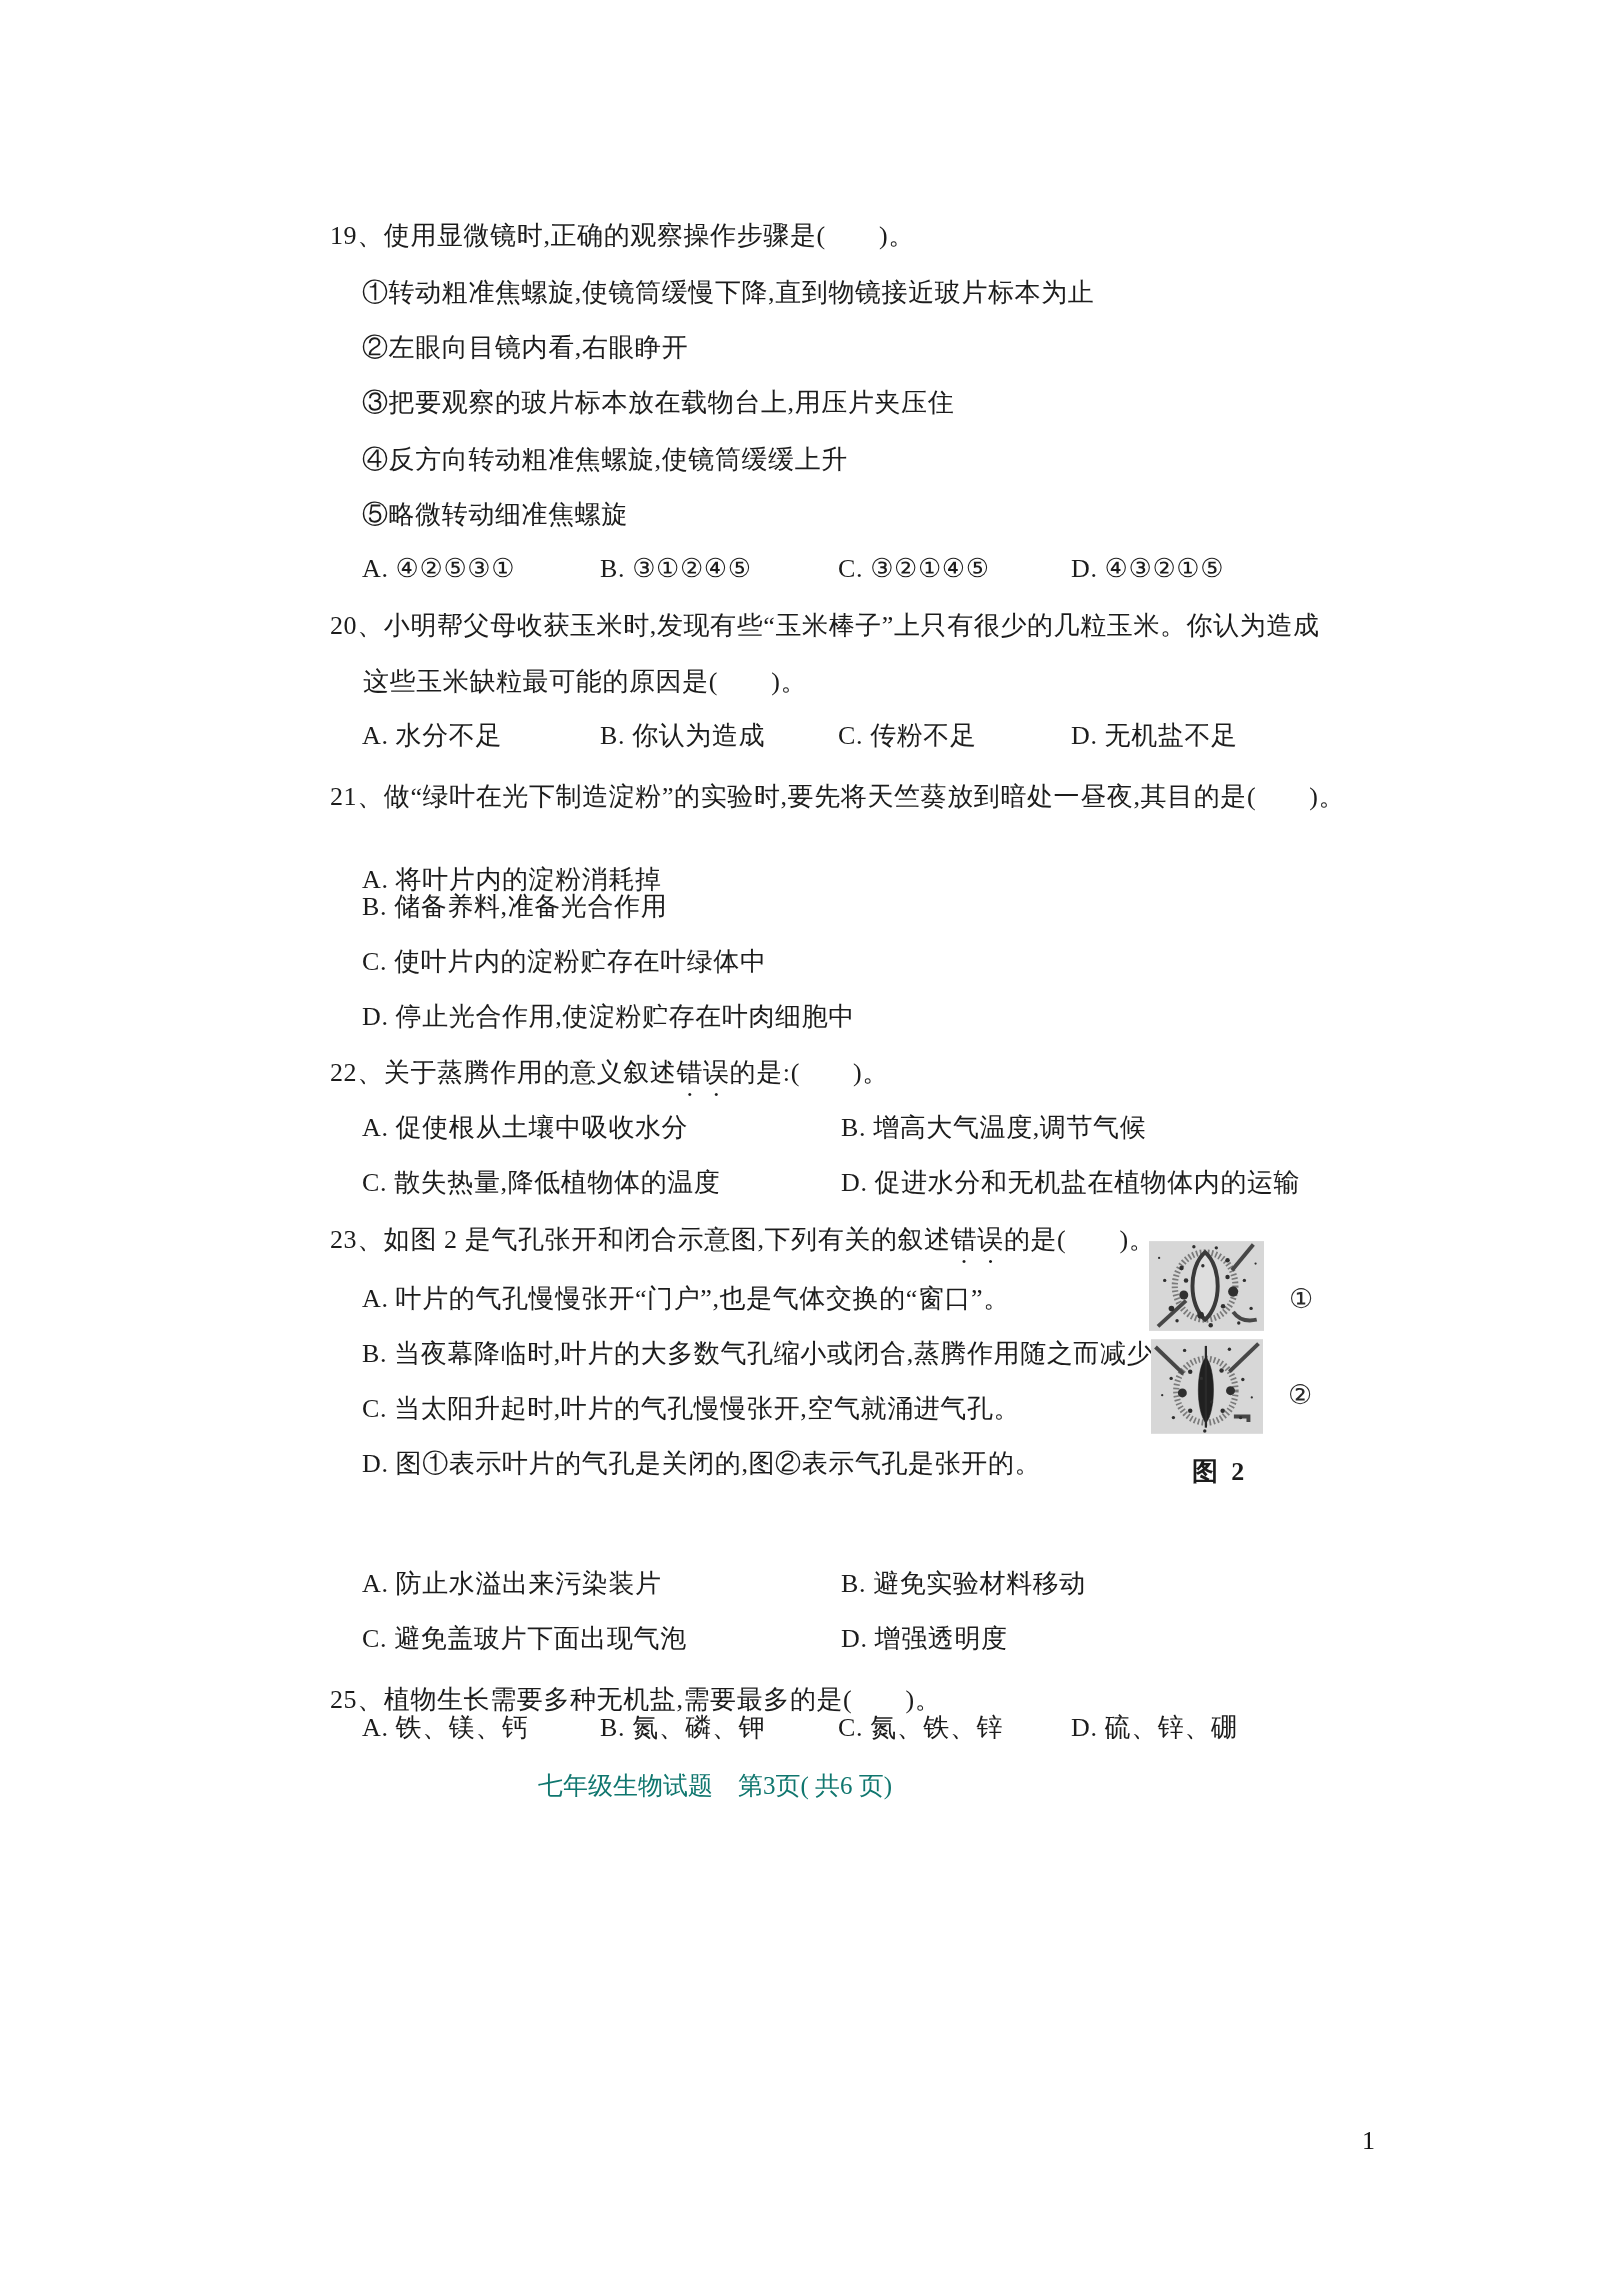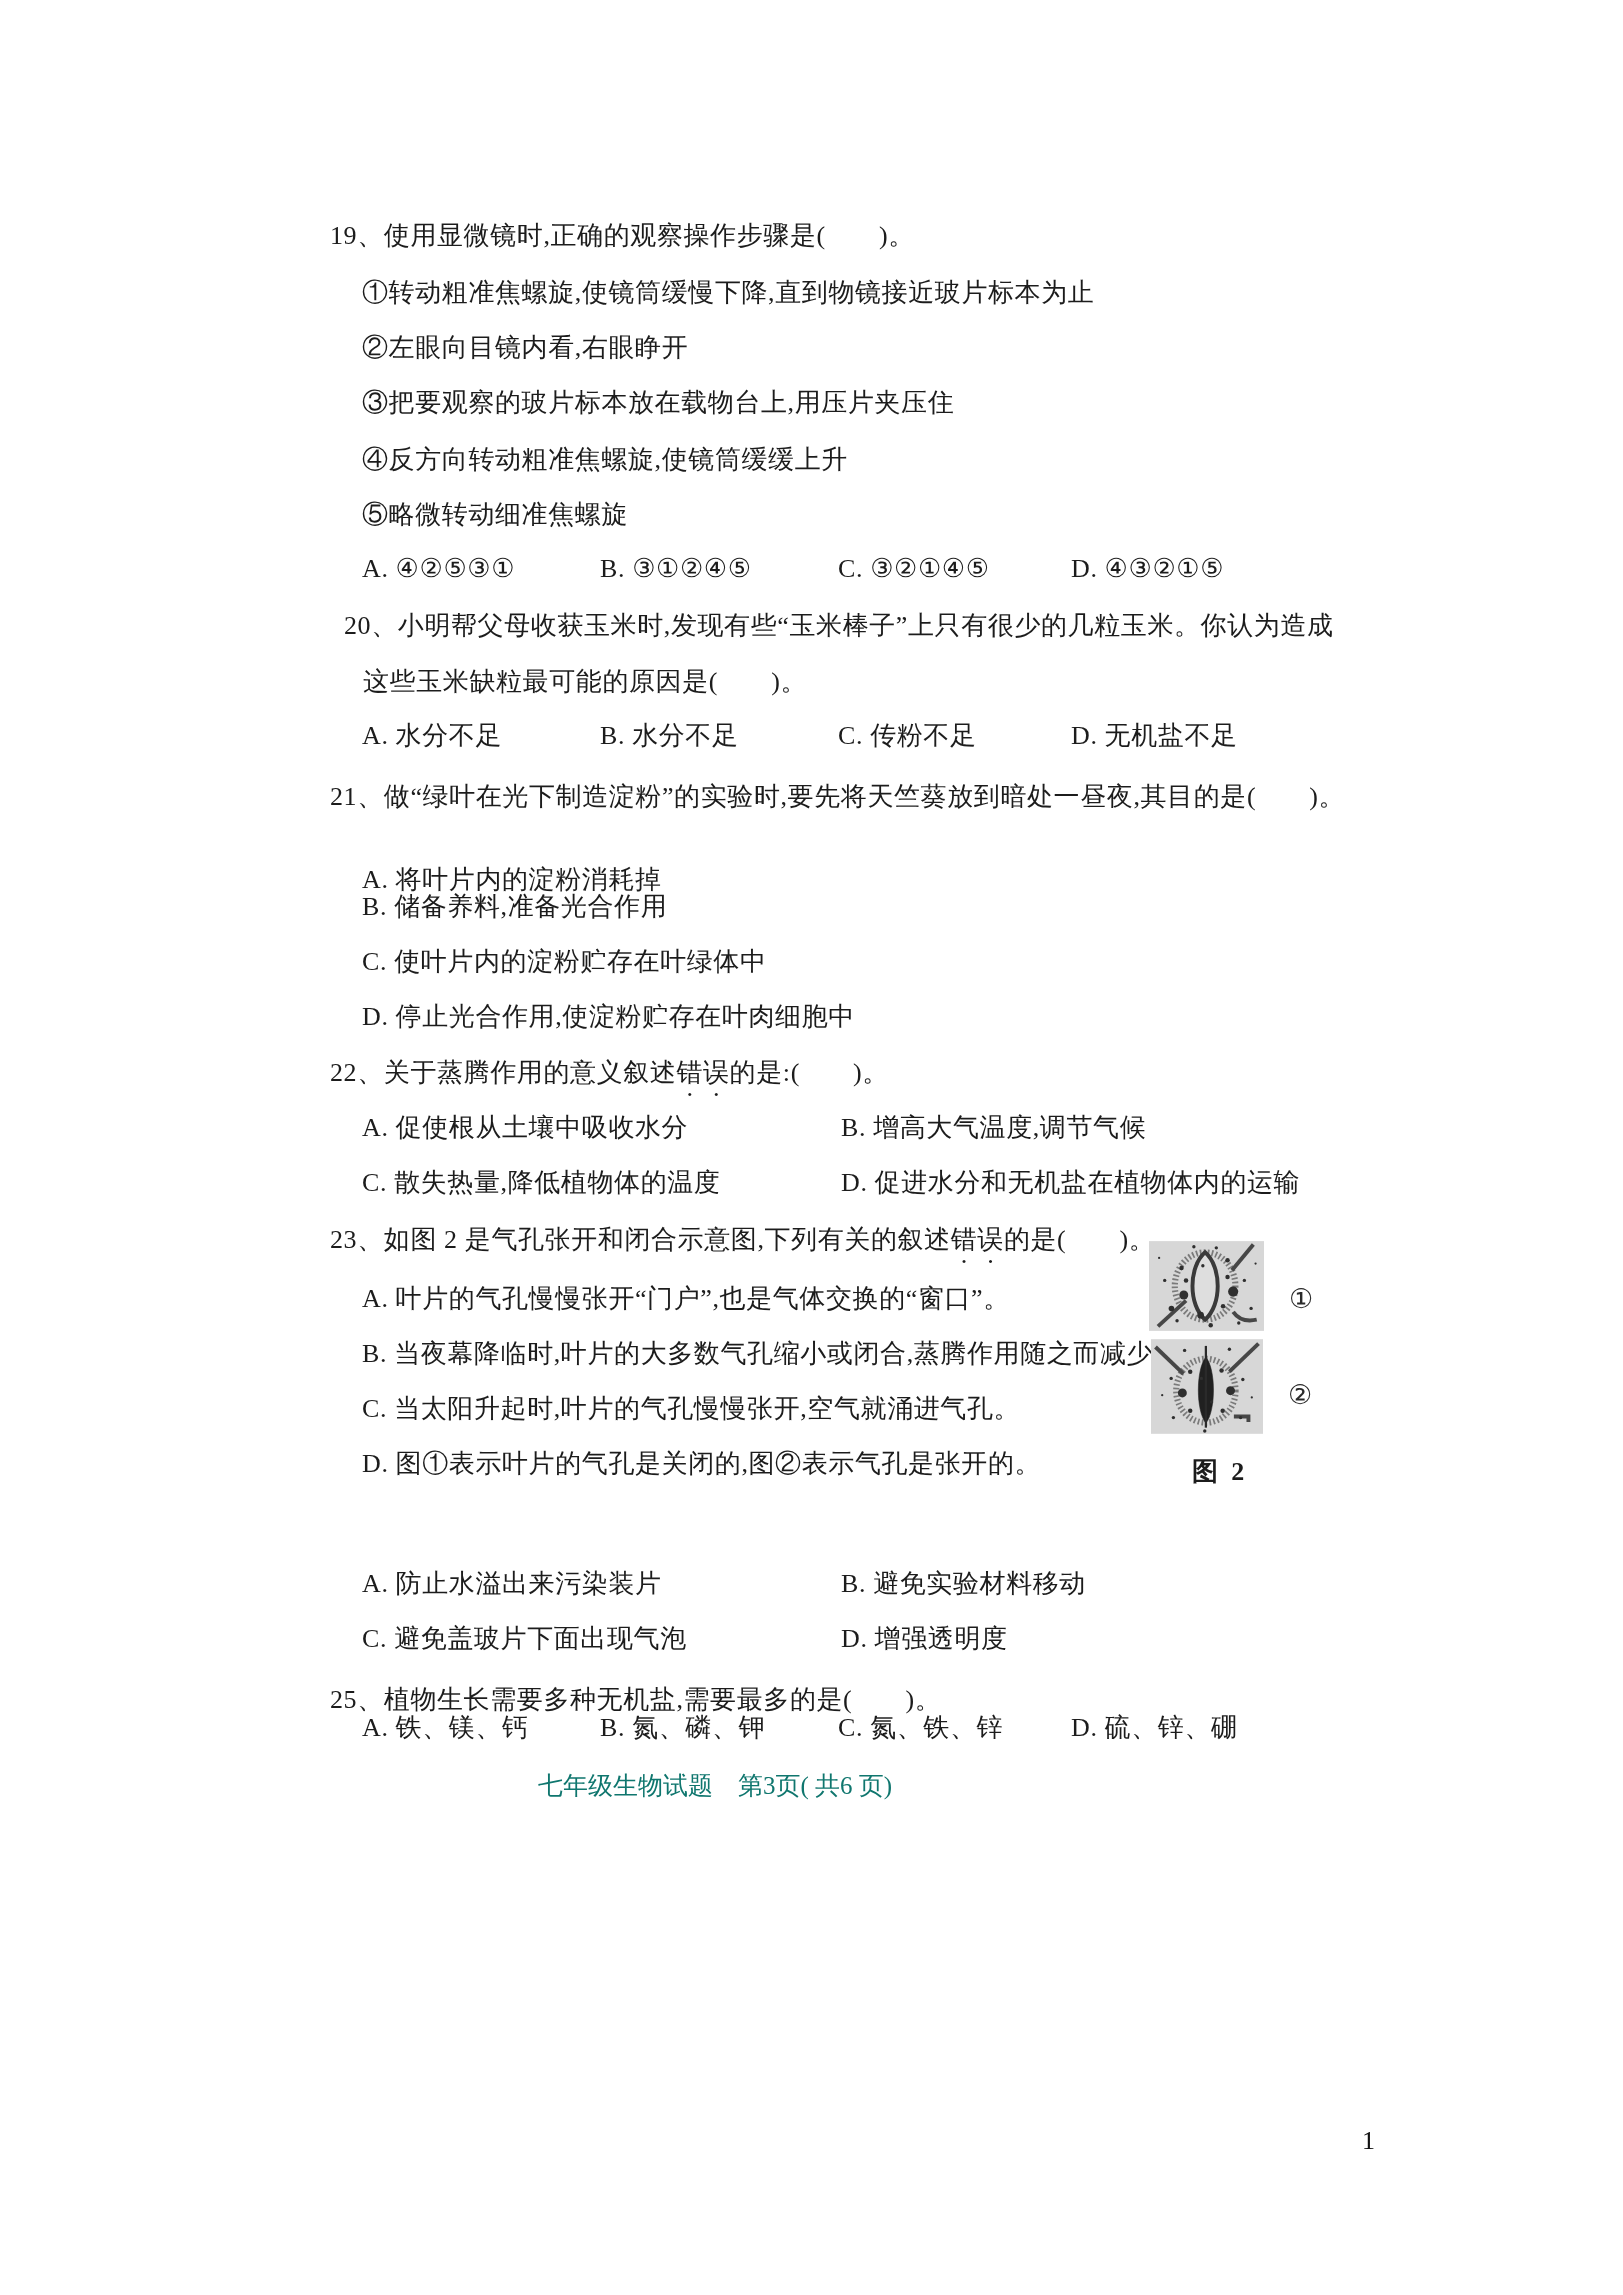--- a/index.html
+++ b/index.html
@@ -63,24 +63,24 @@
   <div class="line" style="left:362px;top:277px;">①转动粗准焦螺旋,使镜筒缓慢下降,直到物镜接近玻片标本为止</div>
   <div class="line" style="left:362px;top:332px;">②左眼向目镜内看,右眼睁开</div>
   <div class="line" style="left:362px;top:387px;">③把要观察的玻片标本放在载物台上,用压片夹压住</div>
   <div class="line" style="left:362px;top:444px;">④反方向转动粗准焦螺旋,使镜筒缓缓上升</div>
   <div class="line" style="left:362px;top:499px;">⑤略微转动细准焦螺旋</div>
   <div class="line" style="left:362px;top:553px;">A. ④②⑤③①</div>
   <div class="line" style="left:600px;top:553px;">B. ③①②④⑤</div>
   <div class="line" style="left:838px;top:553px;">C. ③②①④⑤</div>
   <div class="line" style="left:1071px;top:553px;">D. ④③②①⑤</div>
 
-  <div class="line" style="left:344px;top:610px;">20、小明帮父母收获玉米时,发现有些“玉米棒子”上只有很少的几粒玉米。你认为造成</div>
+  <div class="line" style="left:330px;top:610px;">20、小明帮父母收获玉米时,发现有些“玉米棒子”上只有很少的几粒玉米。你认为造成</div>
   <div class="line" style="left:363px;top:666px;">这些玉米缺粒最可能的原因是(　　)。</div>
   <div class="line" style="left:362px;top:720px;">A. 水分不足</div>
-  <div class="line" style="left:600px;top:720px;">B. 水分不足</div>
+  <div class="line" style="left:600px;top:720px;">B. 你认为造成</div>
   <div class="line" style="left:838px;top:720px;">C. 传粉不足</div>
   <div class="line" style="left:1071px;top:720px;">D. 无机盐不足</div>
 
   <div class="line" style="left:330px;top:781px;">21、做“绿叶在光下制造淀粉”的实验时,要先将天竺葵放到暗处一昼夜,其目的是(　　)。</div>
   <div class="line" style="left:362px;top:836px;margin-top:28px;">A. 将叶片内的淀粉消耗掉</div>
   <div class="line" style="left:362px;top:891px;">B. 储备养料,准备光合作用</div>
   <div class="line" style="left:362px;top:946px;">C. 使叶片内的淀粉贮存在叶绿体中</div>
   <div class="line" style="left:362px;top:1001px;">D. 停止光合作用,使淀粉贮存在叶肉细胞中</div>
 
   <div class="line" style="left:330px;top:1057px;"><span>22、关于蒸腾作用的意义叙述</span><span class="emph">错误</span><span>的是:(　　)。</span></div>

